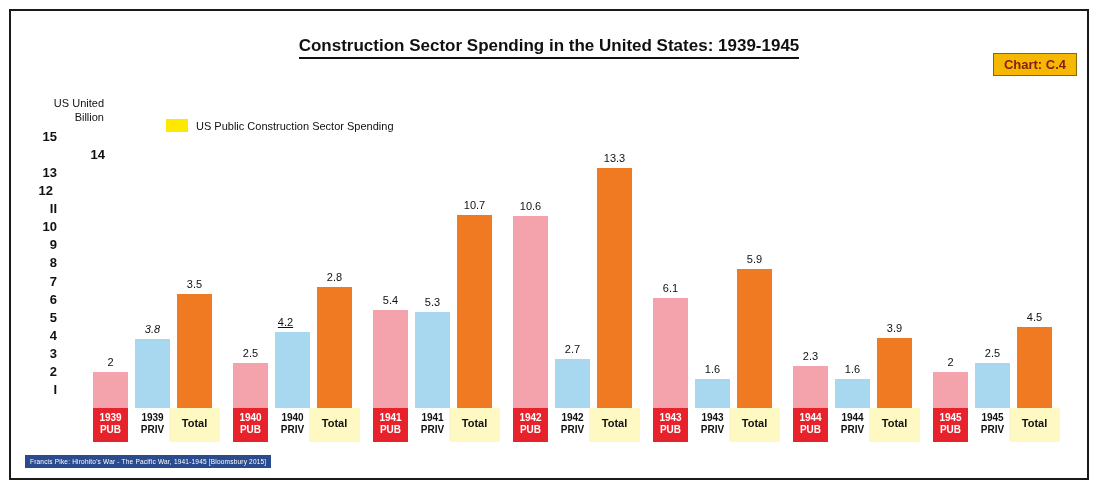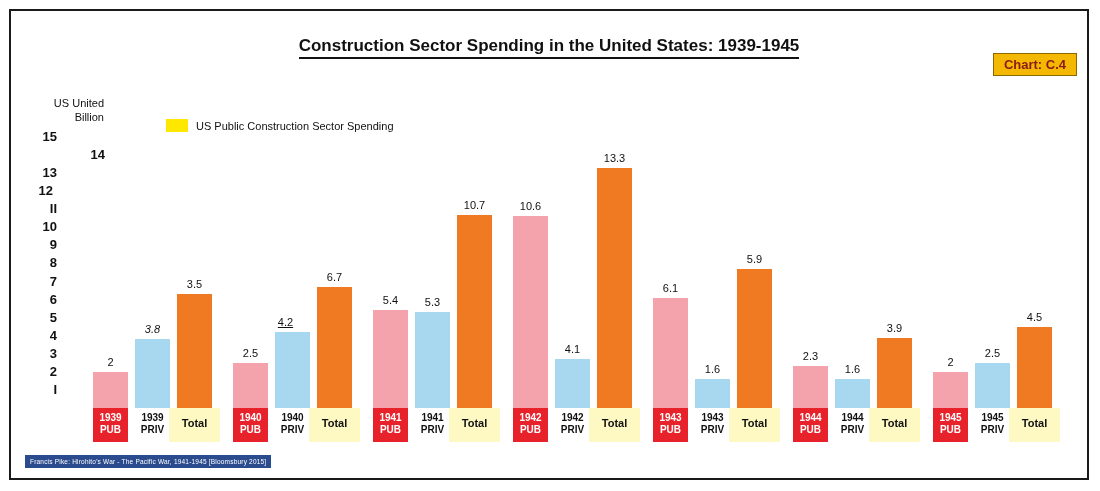--- a/index.html
+++ b/index.html
@@ -196,21 +196,21 @@
         <div>1940</div>
         <div>PUB</div>
       </div>
       <div class="bar" style="left: 264px; width: 35px; height: 75.88px; top: 321.12px; bottom: auto; background: rgb(168, 216, 240);"></div>
       <div class="bar-value" style="left: 251px; width: 47px; top: 305.12px; text-decoration: underline;">4.2</div>
       <div class="tick-box priv" style="left: 264px; width: 35px; top: 397px;">
         <div>1940</div>
         <div>PRIV</div>
       </div>
       <div class="bar" style="left: 306px; width: 35px; height: 121.047px; top: 275.953px; bottom: auto; background: rgb(239, 122, 33);"></div>
-      <div class="bar-value" style="left: 300px; width: 47px; top: 259.953px;">6.7</div>
+      <div class="bar-value" style="left: 300px; width: 47px; top: 259.953px;">2.8</div>
       <div class="tick-box total" style="left: 298px; width: 51px; top: 397px;">Total</div>
       <div class="bar" style="left: 362px; width: 35px; height: 97.56px; top: 299.44px; bottom: auto; background: rgb(244, 163, 173);"></div>
       <div class="bar-value" style="left: 356px; width: 47px; top: 283.44px;">5.4</div>
       <div class="tick-box pub" style="left: 362px; width: 35px; top: 397px;">
         <div>1941</div>
         <div>PUB</div>
       </div>
       <div class="bar" style="left: 404px; width: 35px; height: 95.7533px; top: 301.247px; bottom: auto; background: rgb(168, 216, 240);"></div>
       <div class="bar-value" style="left: 398px; width: 47px; top: 285.247px;">5.3</div>
       <div class="tick-box priv" style="left: 404px; width: 35px; top: 397px;">
@@ -220,21 +220,21 @@
       <div class="bar" style="left: 446px; width: 35px; height: 193.313px; top: 203.687px; bottom: auto; background: rgb(239, 122, 33);"></div>
       <div class="bar-value" style="left: 440px; width: 47px; top: 187.687px;">10.7</div>
       <div class="tick-box total" style="left: 438px; width: 51px; top: 397px;">Total</div>
       <div class="bar" style="left: 502px; width: 35px; height: 191.507px; top: 205.493px; bottom: auto; background: rgb(244, 163, 173);"></div>
       <div class="bar-value" style="left: 496px; width: 47px; top: 189.493px;">10.6</div>
       <div class="tick-box pub" style="left: 502px; width: 35px; top: 397px;">
         <div>1942</div>
         <div>PUB</div>
       </div>
       <div class="bar" style="left: 544px; width: 35px; height: 48.78px; top: 348.22px; bottom: auto; background: rgb(168, 216, 240);"></div>
-      <div class="bar-value" style="left: 538px; width: 47px; top: 332.22px;">4.1</div>
+      <div class="bar-value" style="left: 538px; width: 47px; top: 332.22px;">2.7</div>
       <div class="tick-box priv" style="left: 544px; width: 35px; top: 397px;">
         <div>1942</div>
         <div>PRIV</div>
       </div>
       <div class="bar" style="left: 586px; width: 35px; height: 240.287px; top: 156.713px; bottom: auto; background: rgb(239, 122, 33);"></div>
       <div class="bar-value" style="left: 580px; width: 47px; top: 140.713px;">13.3</div>
       <div class="tick-box total" style="left: 578px; width: 51px; top: 397px;">Total</div>
       <div class="bar" style="left: 642px; width: 35px; height: 110.207px; top: 286.793px; bottom: auto; background: rgb(244, 163, 173);"></div>
       <div class="bar-value" style="left: 636px; width: 47px; top: 270.793px;">6.1</div>
       <div class="tick-box pub" style="left: 642px; width: 35px; top: 397px;">

